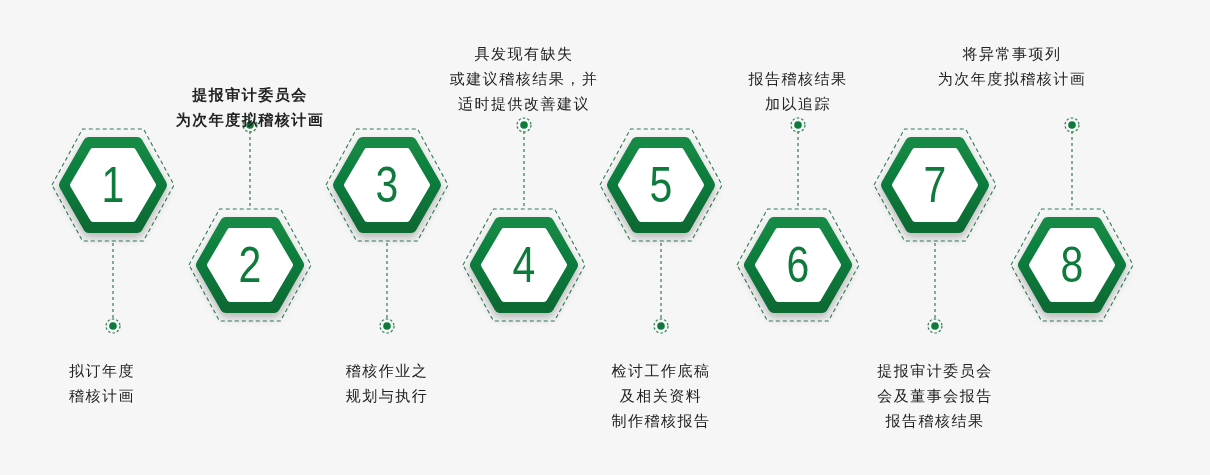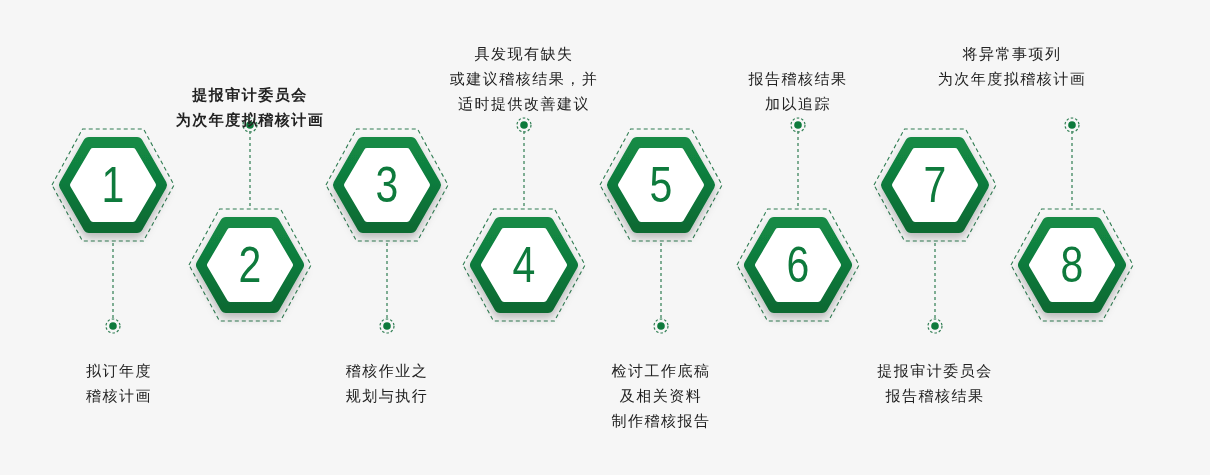--- a/index.html
+++ b/index.html
@@ -92,21 +92,21 @@
           <circle cx="1072" cy="125" r="7" fill="none" stroke="#2f7d52" stroke-width="1.2" stroke-dasharray="2.5,2"></circle>
           <circle cx="1072" cy="125" r="3.8" fill="#0e7a3c"></circle>
           <path d="M1011,265L1041.5,209L1102.5,209L1133,265L1102.5,321L1041.5,321Z" fill="none" stroke="#2f7d52" stroke-width="1.1" stroke-dasharray="4,3" stroke-linejoin="round"></path>
           <path d="M1024,265L1048,223L1096,223L1120,265L1096,307L1048,307Z" fill="url(#g)" stroke="url(#g)" stroke-width="12" stroke-linejoin="round" filter="url(#sh)"></path>
           <path d="M1032,265L1052,231L1092,231L1112,265L1092,299L1052,299Z" fill="#ffffff" stroke="#ffffff" stroke-width="6" stroke-linejoin="round"></path>
           <text x="1072" y="282" text-anchor="middle" fill="#0e7a3c" font-size="50" font-family="&quot;Liberation Sans&quot;,&quot;DejaVu Sans&quot;,sans-serif" font-stretch="condensed" transform="translate(1072,0) scale(0.82,1) translate(-1072,0)">8</text>
         </g>
       </g>
   </svg>
   <div id="labels">
-      <div class="label" style="left: 19px; top: 347px;">
+      <div class="label" style="left: 2px; top: 347px;">
         <div>拟订年度</div>
         <div>稽核计画</div>
       </div>
       <div class="label" style="left: 150px; top: 71px; font-weight: bold;">
         <div>提报审计委员会</div>
         <div>为次年度拟稽核计画</div>
       </div>
       <div class="label" style="left: 287px; top: 347px; text-align: center;">
         <div>稽核作业之</div>
         <div>规划与执行</div>
@@ -120,20 +120,21 @@
         <div>检讨工作底稿</div>
         <div>及相关资料</div>
         <div>制作稽核报告</div>
       </div>
       <div class="label" style="left: 698px; top: 55px;">
         <div>报告稽核结果</div>
         <div>加以追踪</div>
       </div>
       <div class="label" style="left: 835px; top: 347px;">
         <div>提报审计委员会</div>
+        <div>会及董事会报告</div>
         <div>报告稽核结果</div>
       </div>
       <div class="label" style="left: 912px; top: 30px;">
         <div>将异常事项列</div>
         <div>为次年度拟稽核计画</div>
       </div>
     </div>
 </div>
 
 </body></html>

